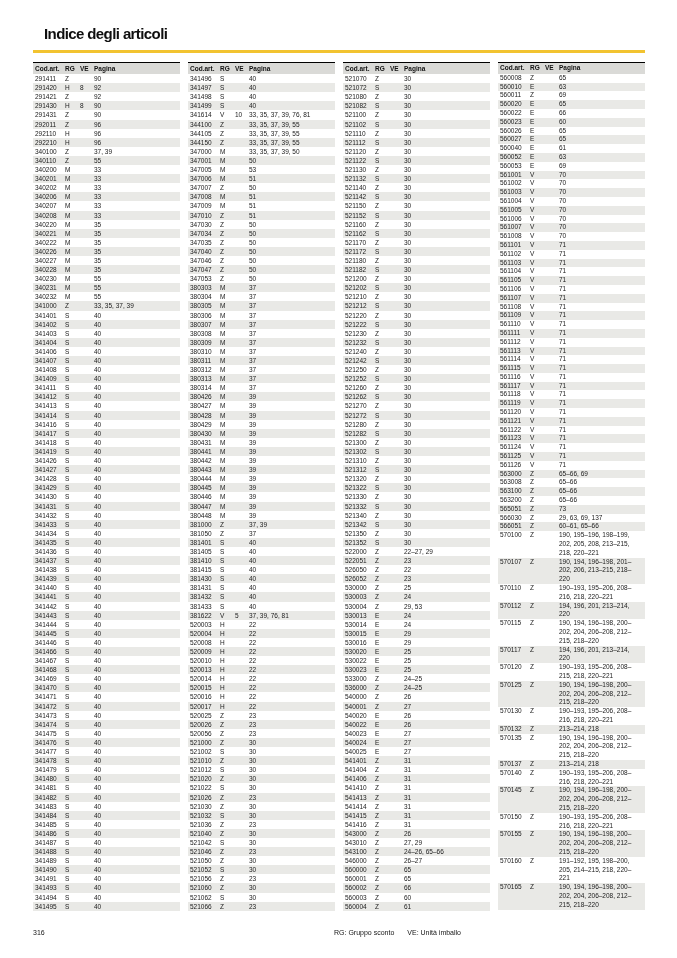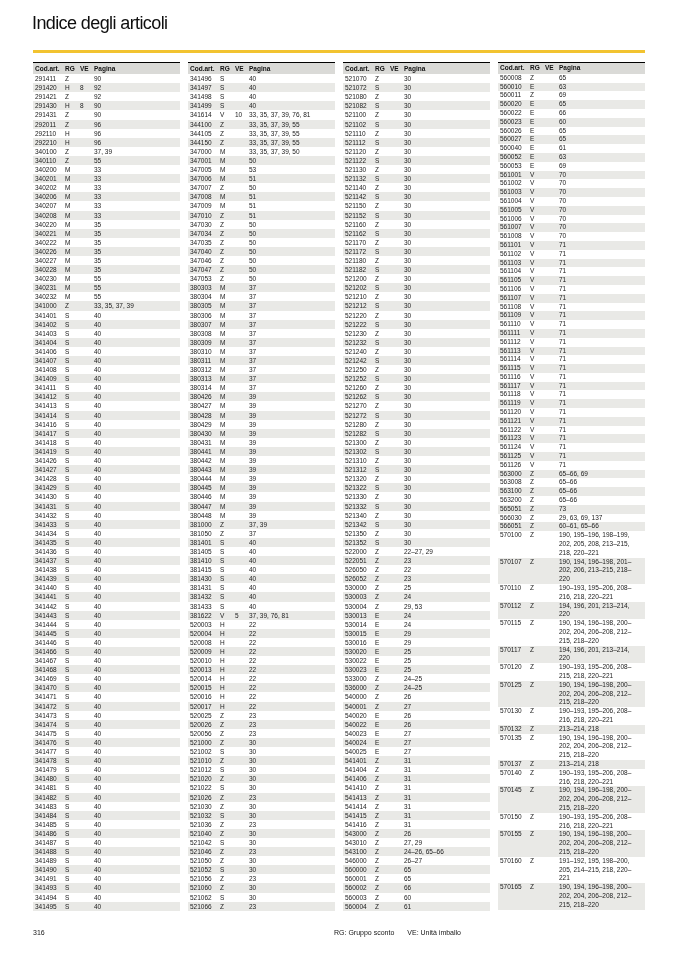--- a/index.html
+++ b/index.html
@@ -2,22 +2,22 @@
 <html><head>
 <meta charset="utf-8">
 <style>
   html,body { margin:0; padding:0; }
   body {
     width:677px; height:958px; background:#ffffff; position:relative; overflow:hidden;
     font-family:"Liberation Sans", sans-serif; color:#1a1a1a;
   }
   .page { position:absolute; inset:0; }
   .title {
-    position:absolute; left:32px; top:13px; margin:0;
-    font-size:18px; font-weight:normal; letter-spacing:-0.6px; color:#0f0f0f;
+    position:absolute; left:32px; top:13px; margin:12px;
+    font-size:15px; font-weight:bold; letter-spacing:-0.6px; color:#0f0f0f;
   }
   .rule { position:absolute; left:33px; width:612px; top:50px; height:3px; background:#f2c330; }
   .cols {
     position:absolute; left:33px; top:62px; width:612px;
     display:flex; gap:8px; align-items:flex-start;
   }
   .col { flex:1 1 0; min-width:0; font-size:6.5px; line-height:9.1px; }
   .col[data-col="3"] { line-height:8.8px; }
   .row { display:grid; grid-template-columns:30px 15px 14px 1fr; padding:0 2px; }
   .row.alt { background:#e9e9e6; }

